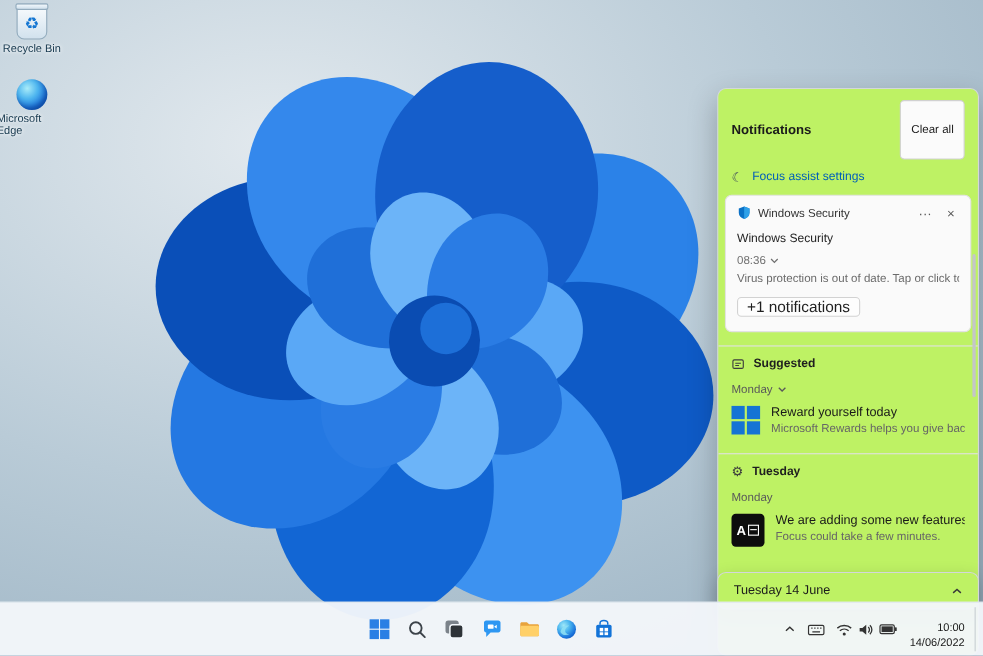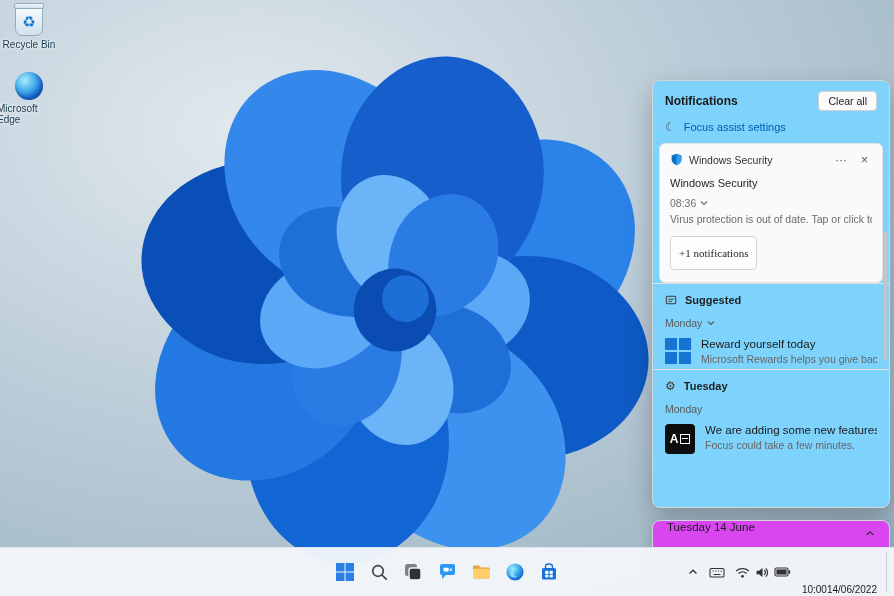--- a/index.html
+++ b/index.html
@@ -20,76 +20,76 @@
   .bin{width:26px;height:28px;border:1px solid #93acbe;border-radius:3px 3px 7px 7px;
     background:linear-gradient(180deg,rgba(250,253,255,.93),rgba(210,226,238,.93));
     display:flex;align-items:center;justify-content:center;position:relative;}
   .bin::before{content:"";position:absolute;top:-4px;left:-2px;right:-2px;height:4px;
     background:linear-gradient(180deg,#f3f8fc,#cfe0ec);border:1px solid #93acbe;border-radius:2px;}
   .bin .glyph{font-size:15px;color:#1677d2;line-height:1;}
   .edge-orb{width:28px;height:28px;border-radius:50%;
     background:radial-gradient(circle at 35% 30%, #a9ecf9 0%, #4fb6ef 35%, #1b74dc 68%, #0c50b4 100%);
     box-shadow:inset -2px -3px 5px rgba(6,40,110,.45);}
   
-  .panel{position:absolute;left:652px;top:80px;width:238px;height:428px;
-    background:#7dd3fc;border:1px solid #d3d7db;border-radius:8px;
+  .panel{position:absolute;left:652px;top:80px;width:238px;height:516px;
+    background:#bef264;border:1px solid #d3d7db;border-radius:8px;
     box-shadow:0 10px 26px rgba(0,0,0,.25);overflow:hidden;box-sizing:border-box;}
   .panel-header{display:flex;align-items:center;justify-content:space-between;padding:10px 12px 6px;}
   .panel-title{font-size:12px;font-weight:700;color:#1b1b1b;}
   .clear-btn{background:#fbfbfb;border:1px solid #d1d1d1;border-radius:4px;
-    font-size:10.5px;color:#1b1b1b;padding:3px 9px;cursor:pointer;font-family:inherit;}
+    font-size:10.5px;color:#1b1b1b;padding:20px 9px;cursor:pointer;font-family:inherit;}
   .focus-row{display:flex;align-items:center;gap:8px;padding:4px 12px 10px;cursor:pointer;}
   .focus-row .moon{font-size:12px;color:#44515c;line-height:1;}
   .focus-row .txt{font-size:11px;color:#005fb8;}
   .notif-card{margin:0 6px;background:#fafafa;border:1px solid #e2e2e2;border-radius:6px;
     padding:9px 10px 12px;}
   .card-top{display:flex;align-items:center;gap:6px;}
   .card-top .app{font-size:10.5px;color:#333;flex:1;}
   .card-top .menu, .card-top .close{font-size:12px;color:#555;padding:0 4px;cursor:pointer;line-height:1;}
   .card-heading{font-size:11px;color:#1f1f1f;margin-top:11px;}
   .card-time{display:flex;align-items:center;gap:4px;font-size:10.5px;color:#707070;margin-top:8px;cursor:pointer;}
   .card-title{font-size:11.5px;font-weight:700;color:#191919;margin-top:11px;}
   .card-body{font-size:10.5px;color:#6b6b6b;margin-top:4px;white-space:nowrap;overflow:hidden;}
   .more-btn{margin-top:11px;display:inline-block;background:#fdfdfd;border:1px solid #d2d2d2;
-    border-radius:4px;font-size:11px;color:#1f1f1f;padding:10px 8px;cursor:pointer;font-family:Liberation Serif, serif;}
-  .section{border-top:1px solid #e1e1e1;}
+    border-radius:4px;font-size:14px;color:#1f1f1f;padding:0 8px;cursor:pointer;font-family:Liberation Sans, sans-serif;}
+  .section{border-top:1px solid #e1e1e1;margin-top:12px;}
   .section-header{display:flex;align-items:center;gap:8px;padding:10px 12px 0;
     font-size:11px;font-weight:700;color:#1f1f1f;}
   .section-header .g-icon{font-size:12px;color:#3c3c3c;line-height:1;font-weight:400;}
   .group-day{display:flex;align-items:center;gap:5px;padding:11px 12px 0;font-size:10.5px;color:#5a5a5a;cursor:pointer;}
   .notif-item{display:flex;gap:10px;padding:9px 12px 4px;align-items:flex-start;cursor:pointer;}
   .rewards-icon{width:26px;height:26px;display:grid;grid-template-columns:12px 12px;grid-template-rows:12px 12px;gap:2px;flex-shrink:0;}
   .rewards-icon span{background:#1574d4;}
   .item-text{min-width:0;}
   .item-title{font-size:11.5px;color:#191919;white-space:nowrap;overflow:hidden;}
   .item-body{font-size:10.5px;color:#666;margin-top:3px;white-space:nowrap;overflow:hidden;}
   .feature-icon{width:30px;height:30px;background:#0d0d0d;border-radius:4px;flex-shrink:0;
     display:flex;align-items:center;justify-content:center;gap:2px;}
   .ft-a{color:#fff;font-size:12px;font-weight:700;}
   .ft-box{width:8px;height:8px;border:1.2px solid #fff;position:relative;}
   .ft-box::after{content:"";position:absolute;left:1px;right:1px;top:3px;height:1.2px;background:#fff;}
   .panel-scrollbar{position:absolute;right:2px;top:150px;width:3px;height:130px;background:#c4c6c8;border-radius:2px;}
   
   .cal-bar{position:absolute;left:652px;top:520px;width:238px;height:34px;box-sizing:border-box;
-    background:#d946ef;border:1px solid #d3d7db;border-radius:8px;
+    background:#bef264;border:1px solid #d3d7db;border-radius:8px;
     box-shadow:0 6px 16px rgba(0,0,0,.2);
-    display:flex;align-items:flex-start;justify-content:space-between;padding:0 6px 0 14px;}
+    display:flex;align-items:center;justify-content:space-between;padding:0 6px 0 14px;}
   .cal-label{font-size:11.5px;color:#1b1b1b;}
   .cal-chevron-btn{width:26px;height:24px;border-radius:4px;display:flex;align-items:center;justify-content:center;cursor:pointer;}
   
   .taskbar{position:absolute;left:0;right:0;bottom:0;height:48px;
     background:rgba(242,246,250,.96);border-top:1px solid rgba(220,228,235,.9);}
   .tb-center{position:absolute;left:50%;top:50%;transform:translate(-50%,-50%);
     display:flex;gap:2px;align-items:center;}
   .tb-btn{width:32px;height:36px;border-radius:5px;display:flex;align-items:center;justify-content:center;cursor:pointer;}
   .tb-right{position:absolute;right:2px;top:50%;transform:translateY(-50%);
     display:flex;align-items:center;}
   .tray-btn{height:36px;border-radius:5px;display:flex;align-items:center;justify-content:center;
     cursor:pointer;padding:0 5px;gap:5px;}
-  .clock{display:flex;flex-direction:row;align-items:flex-end;justify-content:center;
+  .clock{display:flex;flex-direction:column;align-items:flex-end;justify-content:center;
     font-size:10px;color:#1a1a1a;line-height:13px;padding:0 9px 0 6px;height:36px;border-radius:5px;cursor:pointer;margin-top:12px;}
   .show-desktop{width:5px;height:40px;border-left:1px solid rgba(150,160,170,.45);cursor:pointer;}
 </style>
 </head>
 <body>
 
 <svg id="wallpaper" width="894" height="596" viewBox="0 0 894 596">
   <defs>
     <radialGradient id="bgGrad" cx="28%" cy="22%" r="95%">
       <stop offset="0%" stop-color="#e2e9ee"></stop>

